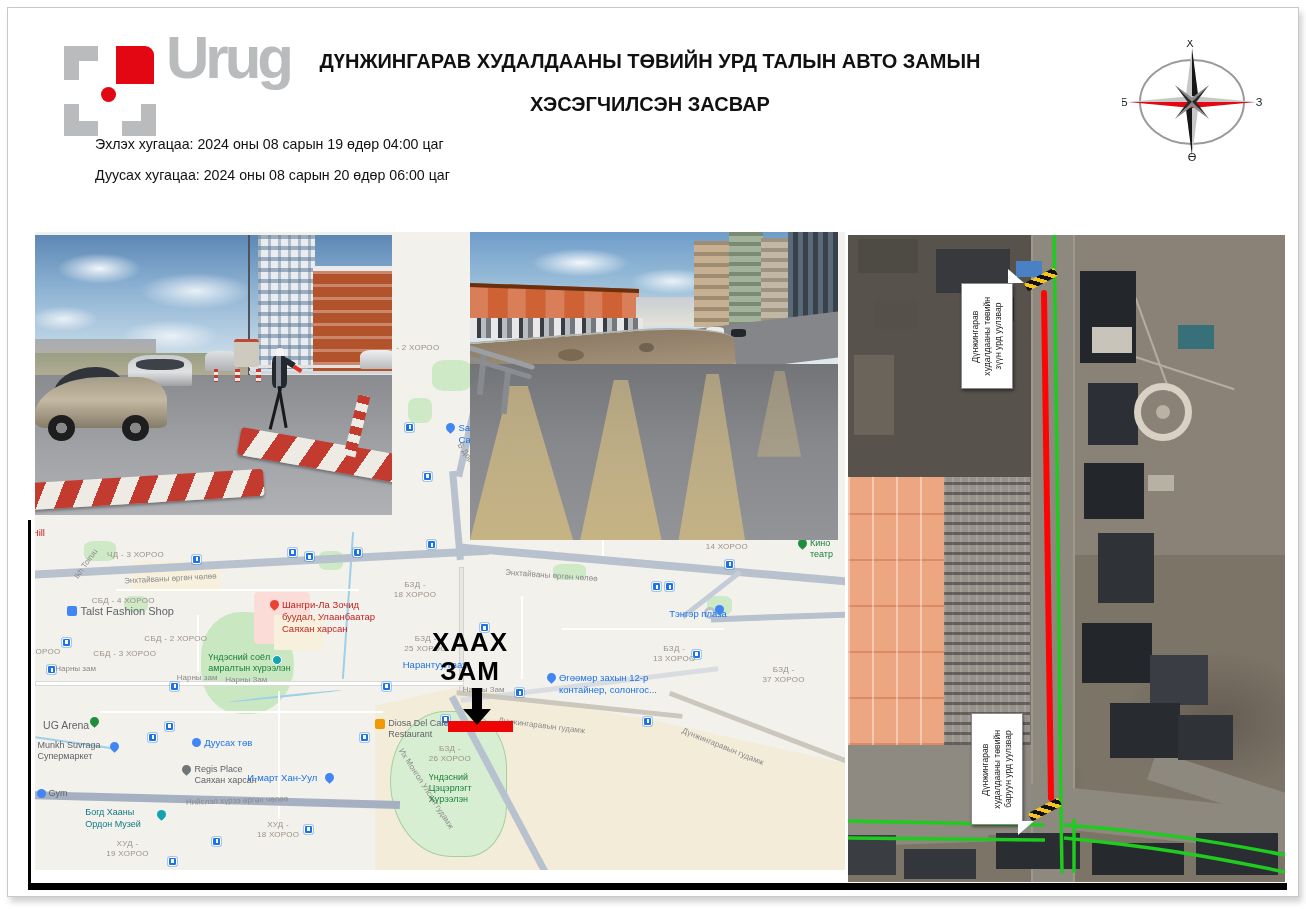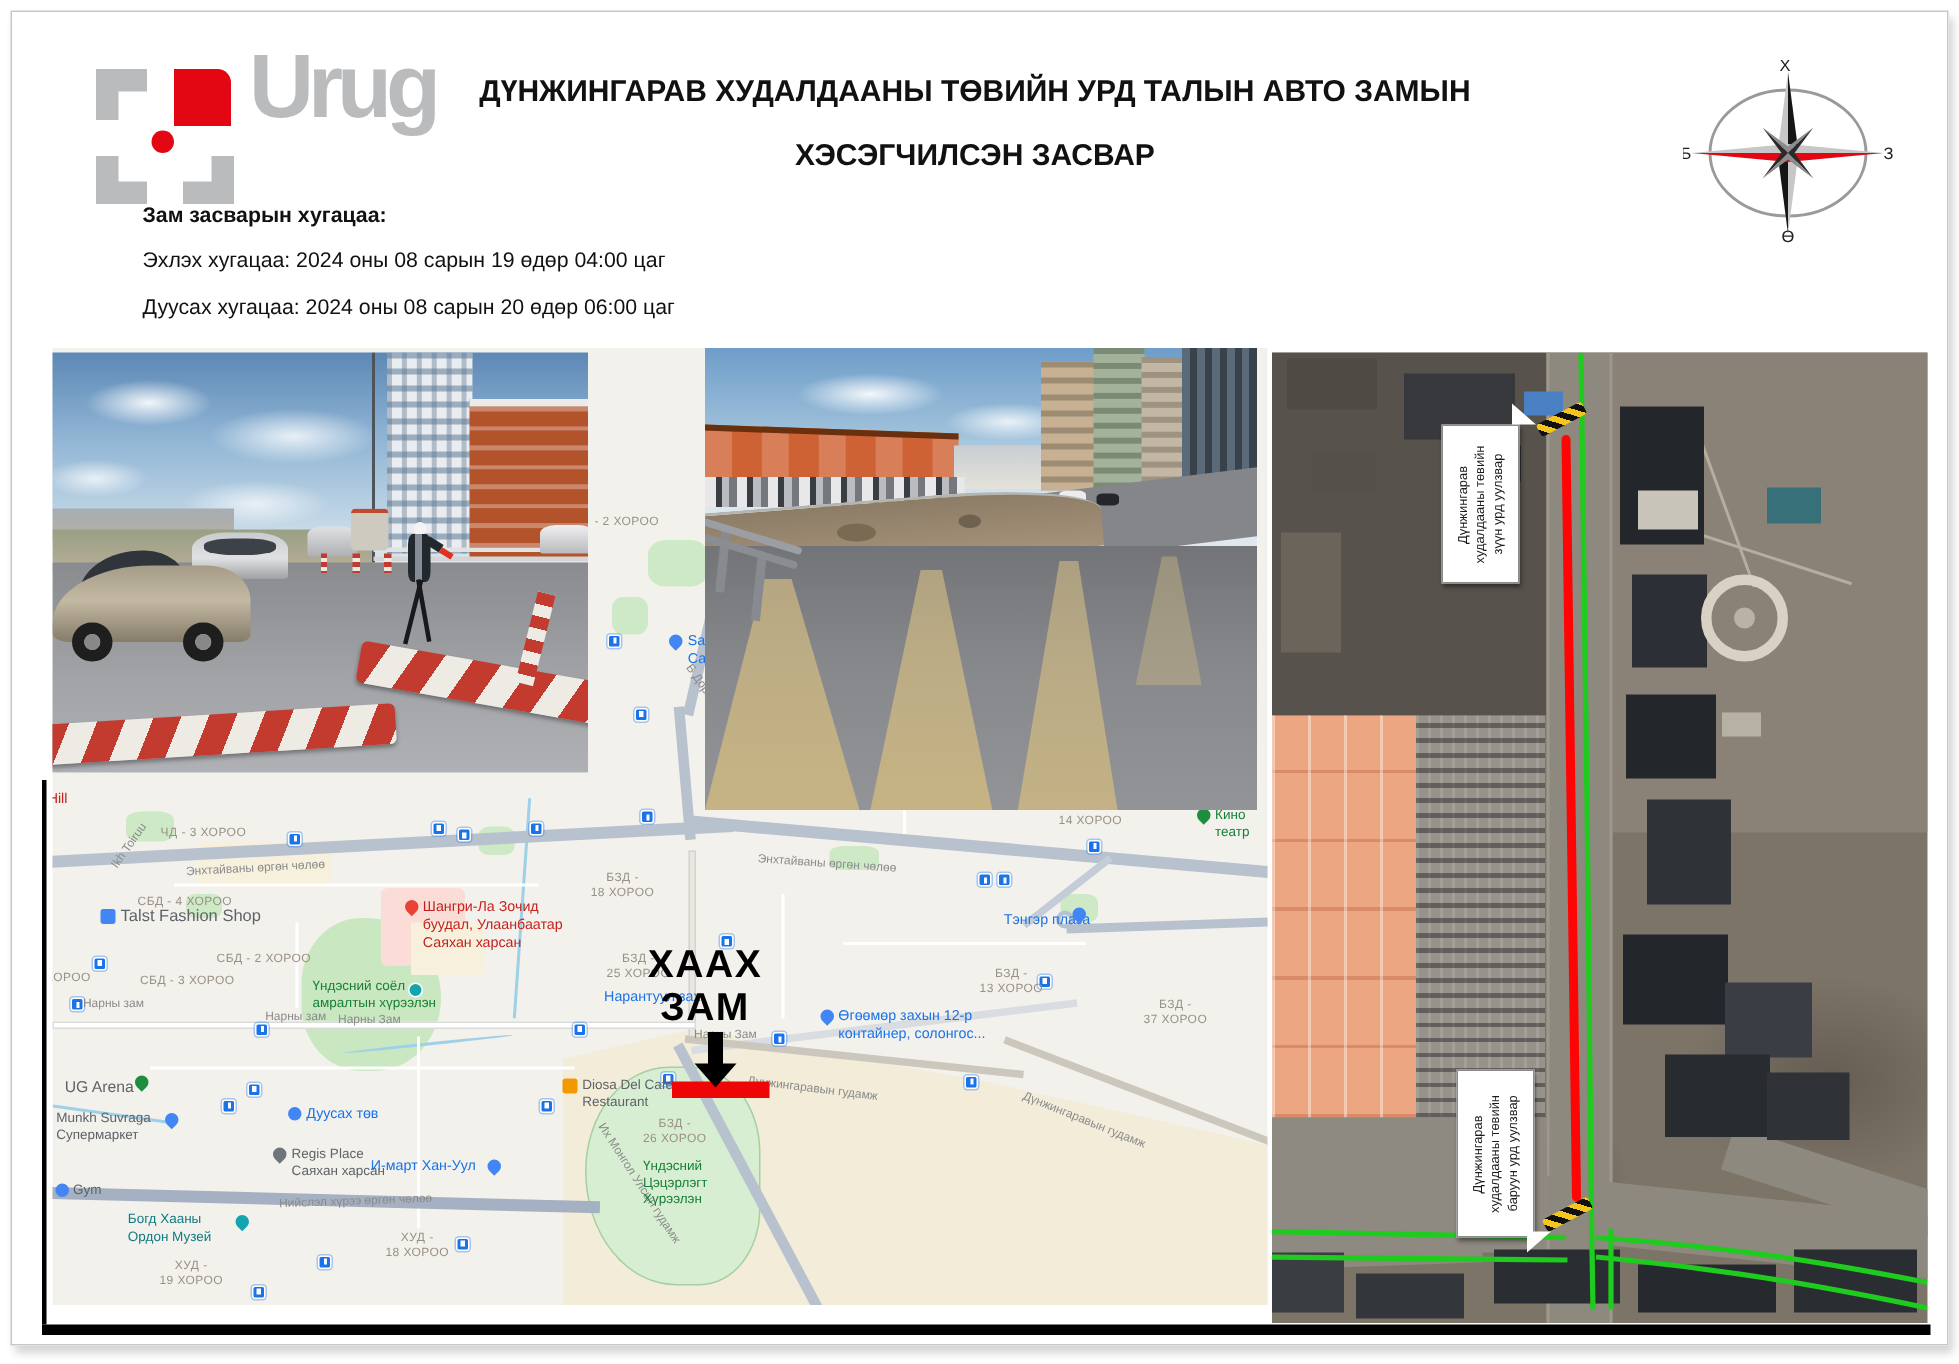--- a/index.html
+++ b/index.html
@@ -178,21 +178,20 @@
         <path d="M24,0 L0,3.5 L0,0 Z" fill="#8c8c8c"></path>
     </g>
     <text x="-2" y="-55" text-anchor="middle">Х</text>
     <text x="0" y="59" text-anchor="middle">Ө</text>
     <text x="-68" y="4" text-anchor="middle">Б</text>
     <text x="67" y="4" text-anchor="middle">З</text>
   </svg>
 </div>
 
 <div id="schedule" class="abs">
-  <div class="h">Зам засварын хугацаа:</div>
   <div class="l">Эхлэх хугацаа: 2024 оны 08 сарын 19 өдөр 04:00 цаг</div>
   <div class="l">Дуусах хугацаа: 2024 оны 08 сарын 20 өдөр 06:00 цаг</div>
 </div>
 
 <div id="map" class="abs">
   <div id="map-areas">
       <div class="dec" style="position: absolute; left: 42%; top: 70%; width: 58.5%; height: 30.5%; background: rgb(243, 236, 217); clip-path: polygon(0px 14%, 18% 4%, 60% 22%, 100% 44%, 100% 100%, 0px 100%);"></div>
       <div class="dec" style="position: absolute; left: 20.5%; top: 59.5%; width: 11.5%; height: 16%; background: rgb(201, 231, 193); border-radius: 45% 55% 50% 45%;"></div>
       <div class="dec" style="position: absolute; left: 43.8%; top: 75%; width: 14.5%; height: 23%; background: rgb(216, 238, 210); border: 1px solid rgb(165, 208, 158); border-radius: 55% 45% 40% 60%;"></div>
       <div class="dec" style="position: absolute; left: 27%; top: 56.5%; width: 7%; height: 8%; background: rgb(251, 220, 214); border-radius: 8%;"></div>

